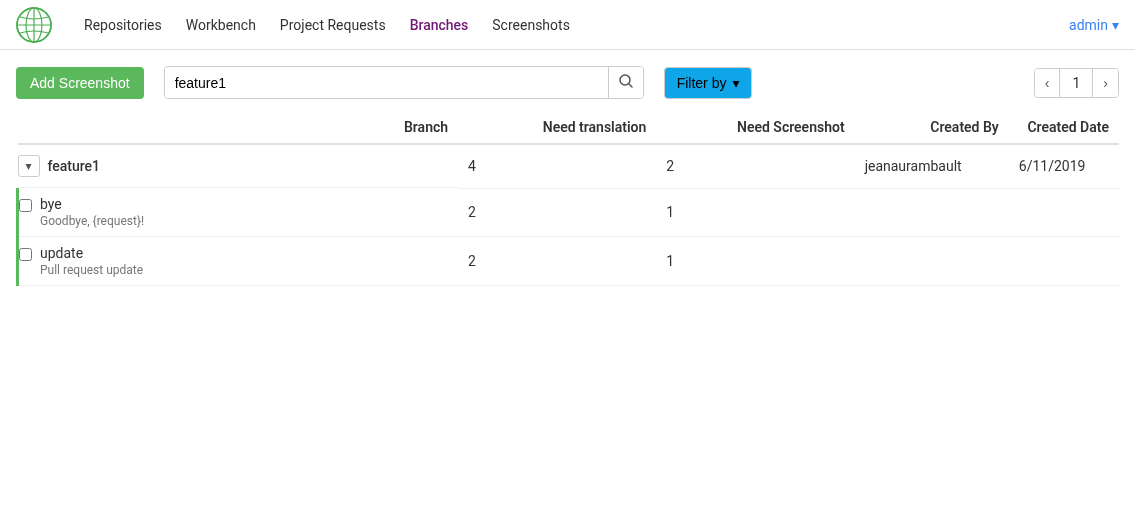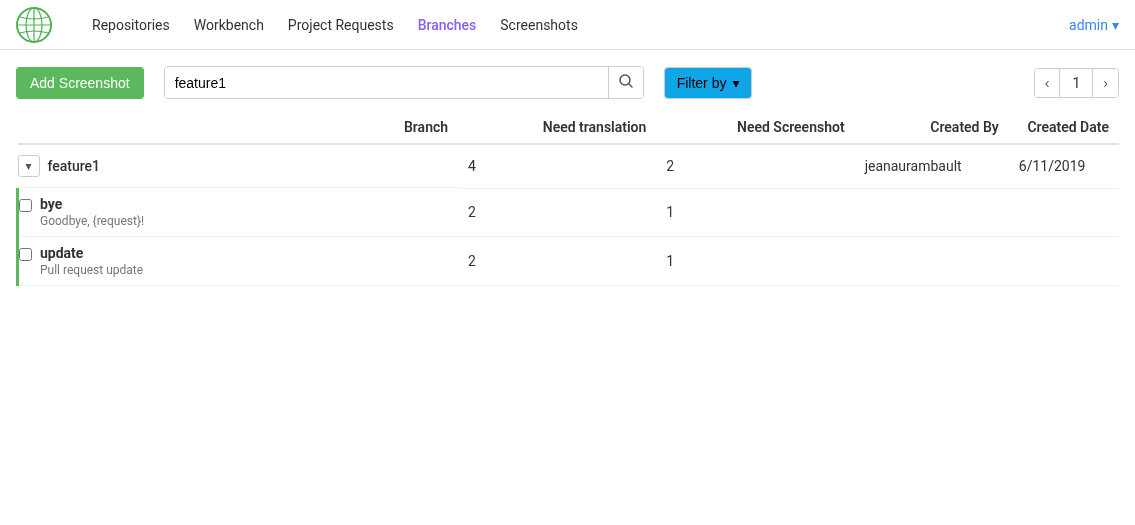--- a/index.html
+++ b/index.html
@@ -5,41 +5,41 @@
     * { box-sizing: border-box; margin: 0; padding: 0; }
     body { font-family: -apple-system, BlinkMacSystemFont, 'Segoe UI', Roboto, sans-serif; font-size: 14px; color: #333; background: #fff; }
 
     
     .navbar {
       display: flex;
       align-items: center;
       height: 50px;
       border-bottom: 1px solid #e0e0e0;
       padding: 0 16px;
-      gap: 40px;
+      gap: 32px;
     }
     .navbar-brand {
       width: 36px;
       height: 36px;
       flex-shrink: 0;
     }
     .nav-links {
       display: flex;
       gap: 24px;
       align-items: center;
       flex: 1;
     }
     .nav-link {
       text-decoration: none;
       color: #333;
       font-size: 14px;
       padding: 4px 0;
     }
     .nav-link.active {
-      color: #8b5cf6;
+      color: #701a75;
       font-weight: 500;
     }
     .nav-admin {
       margin-left: auto;
       color: #3b82f6;
       font-size: 14px;
       display: flex;
       align-items: center;
       gap: 4px;
       cursor: pointer;
@@ -188,21 +188,21 @@
       display: flex;
       align-items: flex-start;
       gap: 8px;
     }
     .sub-row-checkbox {
       margin-top: 3px;
       flex-shrink: 0;
     }
     .sub-row-branch-name {
       font-size: 14px;
-      font-weight: 700;
+      font-weight: 400;
     }
     .sub-row-desc {
       font-size: 12px;
       color: #777;
       margin-top: 2px;
     }
     .left-border-green {
       border-left: 3px solid #5cb85c;
     }
 

